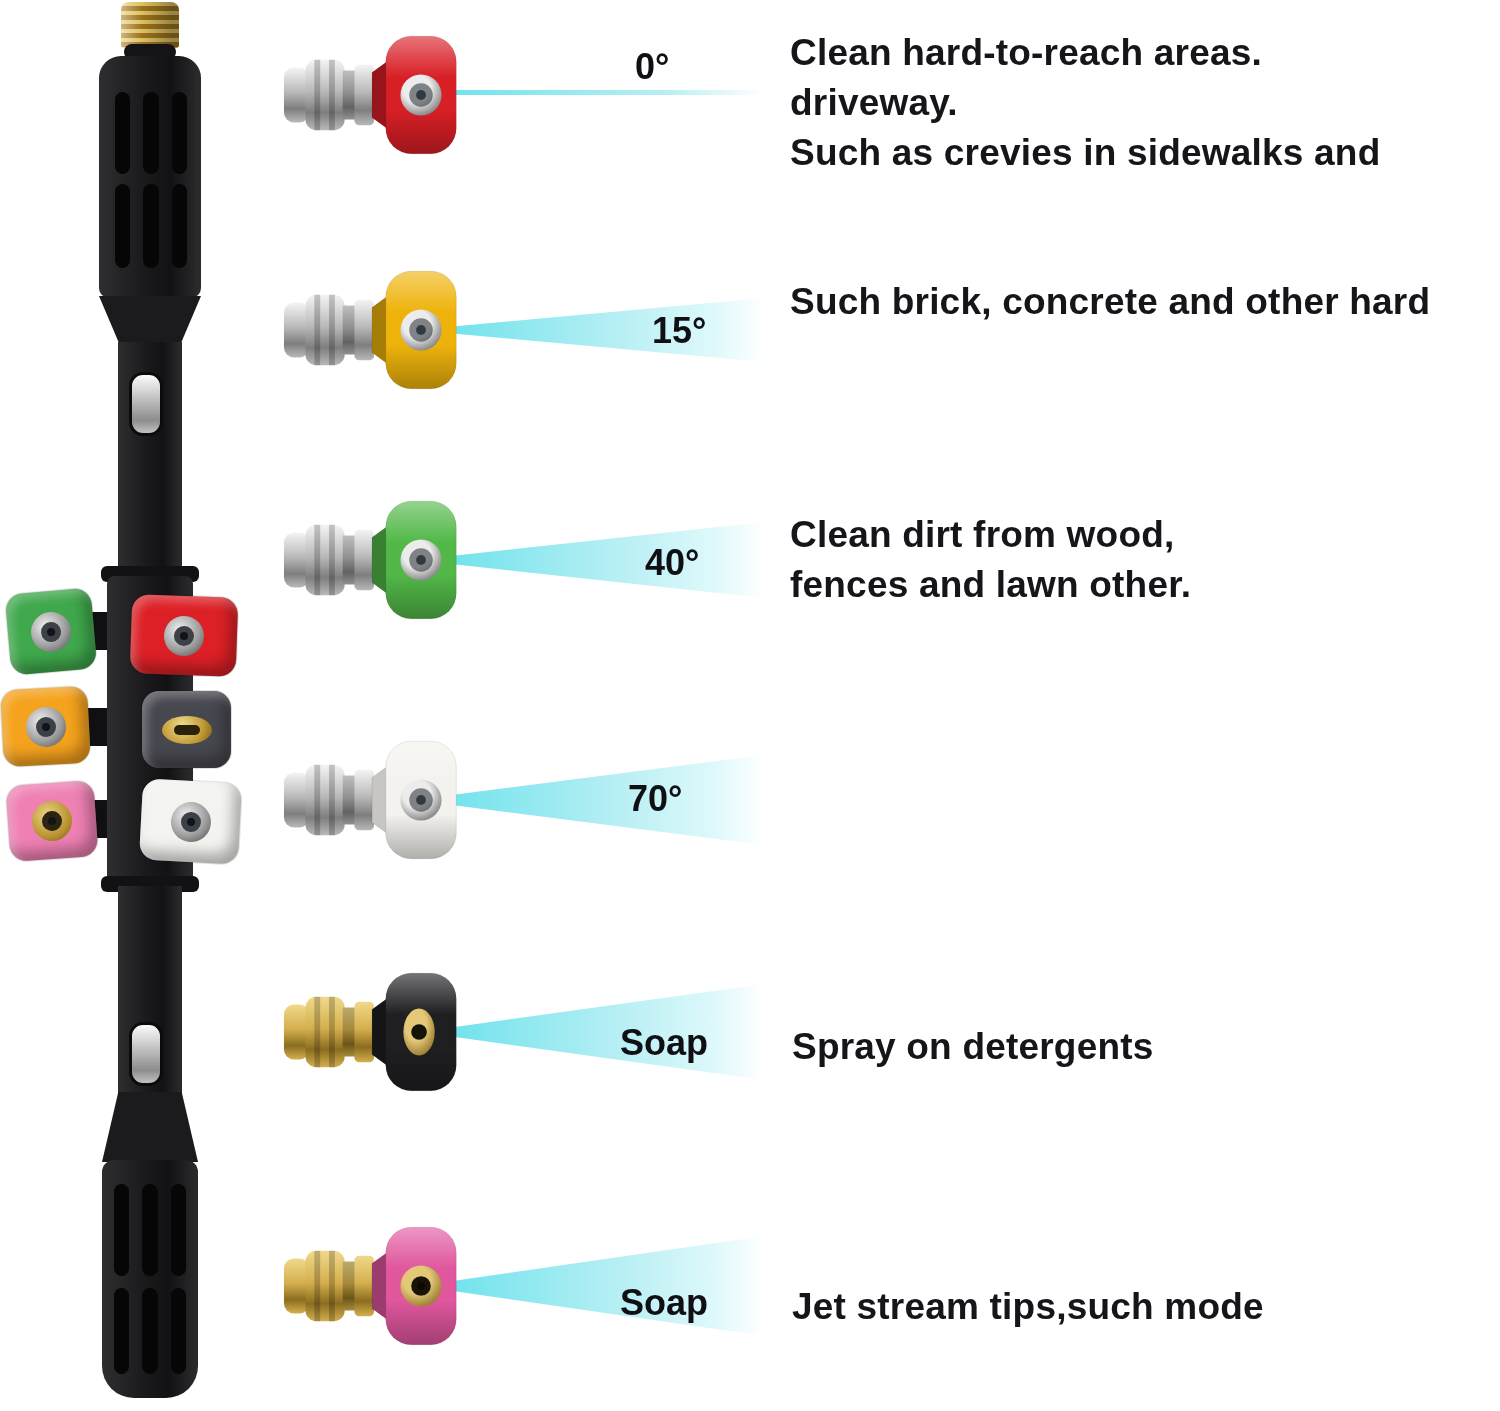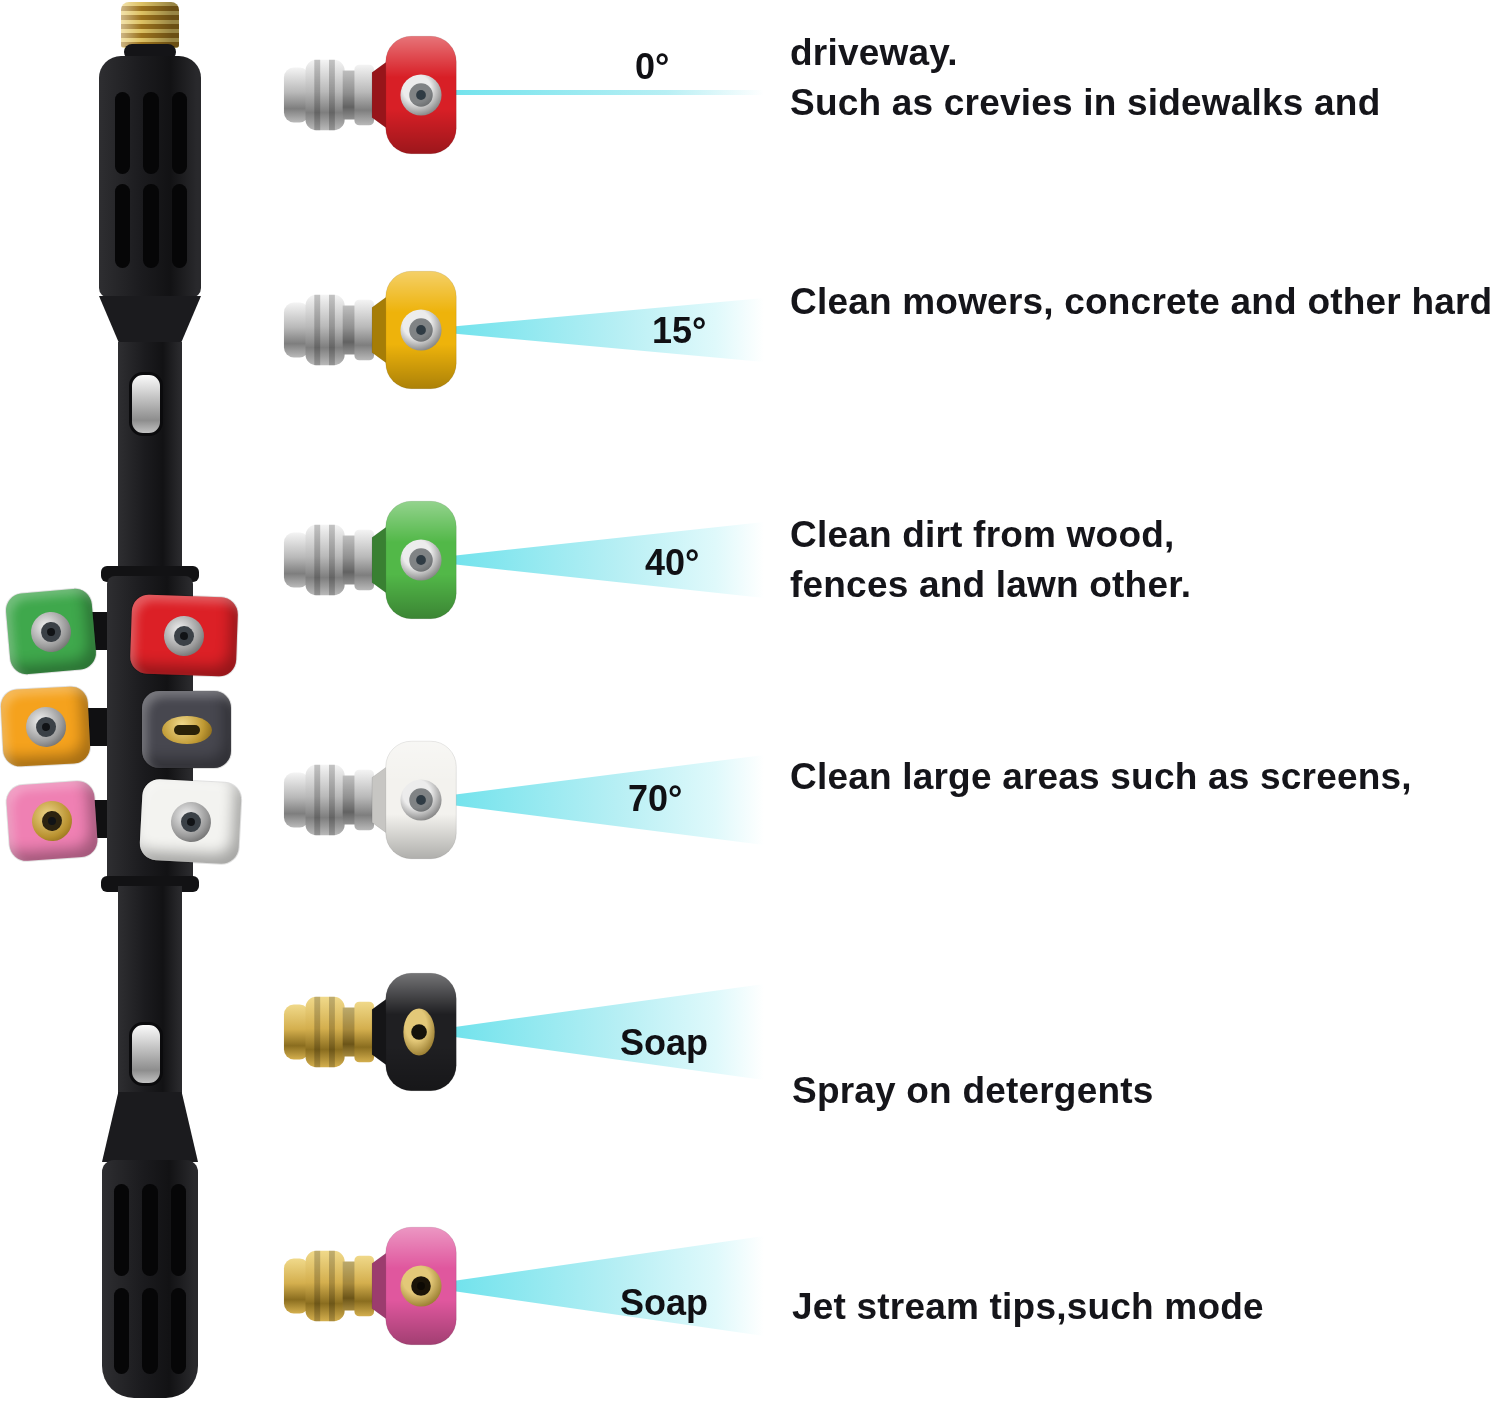--- a/index.html
+++ b/index.html
@@ -179,20 +179,21 @@
         <path d="M114 36 L92 52 L92 98 L114 114 Z" fill="rgba(0,0,0,0.3)"></path>
         <rect x="106" y="15" width="72" height="120" rx="26" class="capfill"></rect>
         <rect x="106" y="15" width="72" height="120" rx="26" fill="url(#capShade)"></rect>
         <circle cx="142" cy="75" r="21" fill="url(#rg0)"></circle>
         <circle cx="142" cy="75" r="12" fill="rgba(20,25,30,0.5)"></circle>
         <circle cx="142" cy="75" r="5" style="fill:var(--hole)"></circle>
       </g>
     </svg>
     <div class="angle" style="left:635px;top:46px">0°</div>
     <div class="desc" style="left:790px;top:28px">
+      <div>Clean hard-to-reach areas.</div>
       <div>driveway.</div>
       <div>Such as crevies in sidewalks and</div>
     </div>
   </div>
 
   <div class="row" style="--cap: #eeb30b; --connl: #f4f4f4; --connm: #b9b9b9; --connd: #7e7e7e; --ringl: #ececec; --ringd: #6f6f6f; --hole: #2f3b44;">
     <div class="cone" style="left:442px;top:298px;width:322px;height:64px"></div>
     <svg class="nozzle" style="left:282px;top:256px" viewBox="0 0 190 150">
       <defs>
         <linearGradient id="cg1" x1="0" y1="0" x2="0" y2="1">
@@ -220,21 +221,21 @@
         <path d="M114 36 L92 52 L92 98 L114 114 Z" fill="rgba(0,0,0,0.3)"></path>
         <rect x="106" y="15" width="72" height="120" rx="26" class="capfill"></rect>
         <rect x="106" y="15" width="72" height="120" rx="26" fill="url(#capShade)"></rect>
         <circle cx="142" cy="75" r="21" fill="url(#rg1)"></circle>
         <circle cx="142" cy="75" r="12" fill="rgba(20,25,30,0.5)"></circle>
         <circle cx="142" cy="75" r="5" style="fill:var(--hole)"></circle>
       </g>
     </svg>
     <div class="angle" style="left:652px;top:310px">15°</div>
     <div class="desc" style="left:790px;top:277px">
-      <div>Clean mowers, concrete and other hard</div>
+      <div>Such brick, concrete and other hard</div>
     </div>
   </div>
 
   <div class="row" style="--cap: #52b848; --connl: #f4f4f4; --connm: #b9b9b9; --connd: #7e7e7e; --ringl: #ececec; --ringd: #6f6f6f; --hole: #2f3b44;">
     <div class="cone" style="left:442px;top:522px;width:322px;height:76px"></div>
     <svg class="nozzle" style="left:282px;top:486px" viewBox="0 0 190 150">
       <defs>
         <linearGradient id="cg2" x1="0" y1="0" x2="0" y2="1">
           <stop offset="0" style="stop-color:var(--connl)"></stop>
             <stop offset="0.45" style="stop-color:var(--connm)"></stop>
@@ -301,21 +302,20 @@
         <path d="M114 36 L92 52 L92 98 L114 114 Z" fill="rgba(0,0,0,0.18)"></path>
         <rect x="106" y="15" width="72" height="120" rx="26" class="capfill"></rect>
         <rect x="106" y="15" width="72" height="120" rx="26" fill="url(#capShade)"></rect>
         <circle cx="142" cy="75" r="21" fill="url(#rg3)"></circle>
         <circle cx="142" cy="75" r="12" fill="rgba(20,25,30,0.5)"></circle>
         <circle cx="142" cy="75" r="5" style="fill:var(--hole)"></circle>
       </g>
     </svg>
     <div class="angle" style="left:628px;top:778px">70°</div>
     <div class="desc" style="left:790px;top:752px">
-      <div>Clean large areas such as screens,</div>
     </div>
   </div>
 
   <div class="row" style="--cap: #1f1f22; --connl: #f0d98a; --connm: #d4af4e; --connd: #8a6d1f; --ringl: #e3c878; --ringd: #8a6d22; --hole: #15120a;">
     <div class="cone" style="left:446px;top:984px;width:318px;height:96px"></div>
     <svg class="nozzle" style="left:282px;top:958px" viewBox="0 0 190 150">
       <defs>
         <linearGradient id="cg4" x1="0" y1="0" x2="0" y2="1">
           <stop offset="0" style="stop-color:var(--connl)"></stop>
             <stop offset="0.45" style="stop-color:var(--connm)"></stop>
@@ -339,21 +339,21 @@
       <g>
         <path d="M114 36 L92 52 L92 98 L114 114 Z" class="capfill"></path>
         <path d="M114 36 L92 52 L92 98 L114 114 Z" fill="rgba(0,0,0,0.3)"></path>
         <rect x="106" y="15" width="72" height="120" rx="26" class="capfill"></rect>
         <rect x="106" y="15" width="72" height="120" rx="26" fill="url(#capShade)"></rect>
         <ellipse cx="140" cy="75" rx="16" ry="24" fill="url(#rg4)"></ellipse>
         <circle cx="140" cy="75" r="8" style="fill:var(--hole)"></circle>
       </g>
     </svg>
     <div class="angle" style="left:620px;top:1022px">Soap</div>
-    <div class="desc" style="left:792px;top:1066px">
+    <div class="desc" style="left:792px;top:1022px">
       <div>Spray on detergents</div>
     </div>
   </div>
 
   <div class="row" style="--cap: #e0579e; --connl: #f0d98a; --connm: #d4af4e; --connd: #8a6d1f; --ringl: #e3c878; --ringd: #8a6d22; --hole: #1a1408;">
     <div class="cone" style="left:446px;top:1236px;width:318px;height:100px"></div>
     <svg class="nozzle" style="left:282px;top:1212px" viewBox="0 0 190 150">
       <defs>
         <linearGradient id="cg5" x1="0" y1="0" x2="0" y2="1">
           <stop offset="0" style="stop-color:var(--connl)"></stop>

